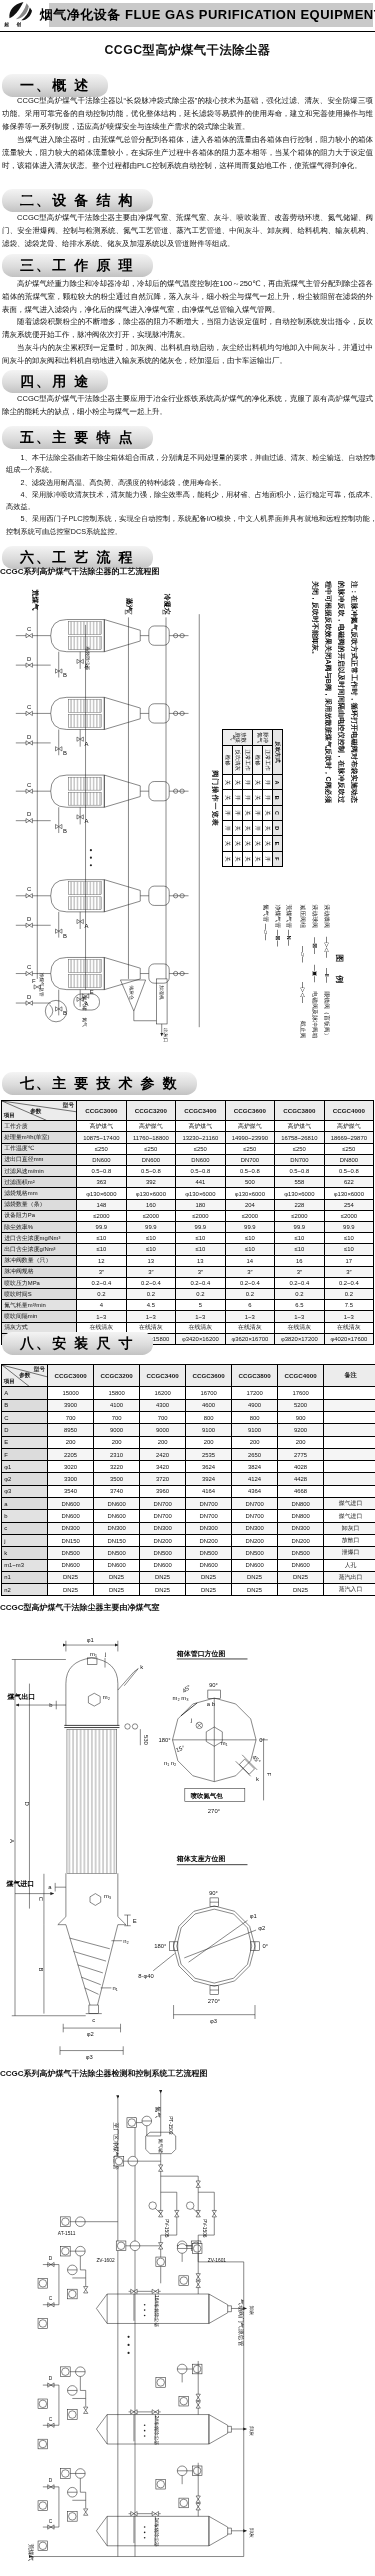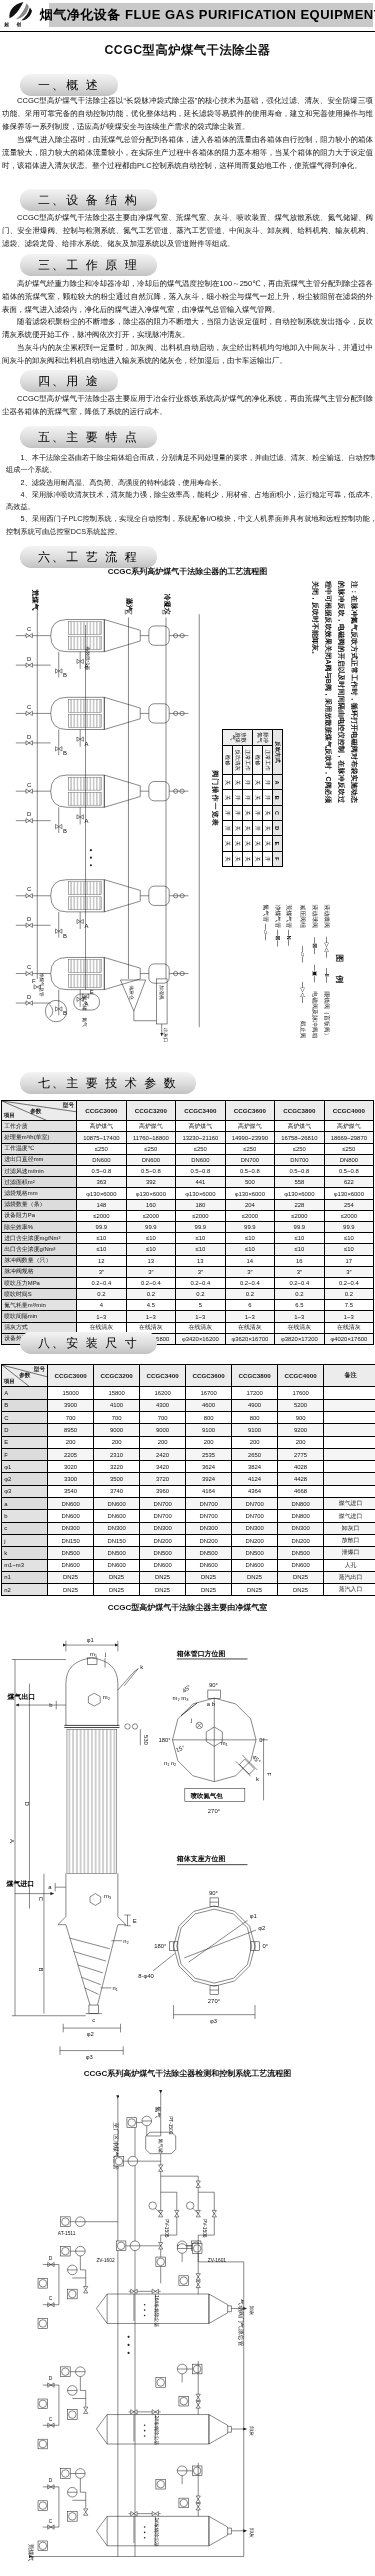--- a/index.html
+++ b/index.html
@@ -7,26 +7,26 @@
        font-family:"Liberation Sans","DejaVu Sans",sans-serif;overflow:hidden}
   .abs{position:absolute}
   
   .topbar{position:absolute;left:0;top:0;width:375px;height:31px;border-bottom:1.6px solid #000;background:#fff}
   .banner{position:absolute;left:49px;top:3.2px;width:324px;height:23.6px;background:#c9c9c9;
           display:flex;align-items:center;justify-content:center;font-weight:bold;font-size:13px;color:#000;letter-spacing:0.5px;white-space:nowrap}
   .logo{position:absolute;left:3.2px;top:1.1px;width:43px;height:29px}
   .logo-cn{position:absolute;left:4.3px;top:21.4px;width:39px;font-size:4.8px;font-weight:bold;letter-spacing:7.5px;color:#000}
   .doc-title{position:absolute;left:0;top:42px;width:375px;text-align:center;font-size:12.3px;font-weight:bold;letter-spacing:0.5px}
   
-  .pill{position:absolute;left:20px;background:linear-gradient(180deg,#f4f4f4 0%,#dcdcdc 55%,#c2c2c2 100%);
-        border-radius:10.7px;padding:2.7px 18px;font-size:12px;font-weight:normal;letter-spacing:2.1px;color:#000;white-space:nowrap}
+  .pill{position:absolute;left:2px;background:linear-gradient(180deg,#f4f4f4 0%,#dcdcdc 55%,#c2c2c2 100%);
+        border-radius:10.7px;padding:2.7px 18px;font-size:14px;font-weight:bold;letter-spacing:2.1px;color:#000;white-space:nowrap}
   .para{position:absolute;left:2.1px;width:371px;font-size:7.5px;line-height:13px;text-align:justify;margin:0;text-indent:2em}
   .feat{position:absolute;left:2.1px;width:371px;font-size:7.2px;line-height:12.3px;text-align:justify;margin:4px}
   .feat p{margin:0;text-indent:2em}
-  .cap{position:absolute;left:0;width:375px;text-align:center;font-weight:bold;font-size:8px}
+  .cap{position:absolute;left:0;width:375px;text-align:left;font-weight:bold;font-size:8px}
   
   table.spec{border-collapse:collapse;table-layout:fixed;width:373px;font-size:5.9px;text-align:center;position:absolute;left:1.1px}
   table.spec th,table.spec td{border:0.5px solid #000;padding:0 1.1px;height:10.2px;overflow:hidden;white-space:nowrap;font-weight:normal}
   table.spec thead th{background:#ececec;font-weight:bold;height:19.3px;font-size:6.2px}
   table.spec td.lbl{background:#e2e2e2;text-align:left;padding-left:2.1px}
   table.spec tbody tr:nth-child(even) td{background:#f5f5f5}
   table.spec tbody tr:nth-child(even) td.lbl{background:#dcdcdc}
   #install-table td{height:11.3px}
   .corner{position:relative;padding:0}
   .corner svg{position:absolute;left:0;top:0;width:100%;height:100%}
@@ -70,29 +70,29 @@
   <div class="banner">烟气净化设备 FLUE GAS PURIFICATION EQUIPMENT</div>
 </div>
 
 <div class="doc-title">CCGC型高炉煤气干法除尘器</div>
 
 <div class="pill" style="top:74px">一、概 述</div>
 <p class="para" style="top:94px">CCGC型高炉煤气干法除尘器以“长袋脉冲袋式除尘器”的核心技术为基础，强化过滤、清灰、安全防爆三项功能。采用可靠完备的自动控制功能，优化整体结构，延长滤袋等易损件的使用寿命，建立和完善使用操作与维修保养等一系列制度，适应高炉喷煤安全与连续生产需求的袋式除尘装置。</p>
 <p class="para" style="top:133px">当煤气进入除尘器时，由荒煤气总管分配到各箱体，进入各箱体的流量由各箱体自行控制，阻力较小的箱体流量较大，阻力较大的箱体流量较小，在实际生产过程中各箱体的阻力基本相等，当某个箱体的阻力大于设定值时，该箱体进入清灰状态。整个过程都由PLC控制系统自动控制，这样周而复始地工作，使荒煤气得到净化。</p>
 
 <div class="pill" style="top:189px">二、设 备 结 构</div>
-<p class="para" style="top:211px">CCGC型高炉煤气干法除尘器主要由净煤气室、荒煤气室、灰斗、喷吹装置、煤气放散系统、氮气储罐、阀门、安全泄爆阀、控制与检测系统、氮气工艺管道、蒸汽工艺管道、中间灰斗、卸灰阀、给料机构、输灰机构、滤袋、滤袋龙骨、给排水系统、储灰及加湿系统以及管道附件等组成。</p>
+<p class="para" style="top:211px">CCGC型高炉煤气干法除尘器主要由净煤气室、荒煤气室、灰斗、喷吹装置、改善劳动环境、氮气储罐、阀门、安全泄爆阀、控制与检测系统、氮气工艺管道、蒸汽工艺管道、中间灰斗、卸灰阀、给料机构、输灰机构、滤袋、滤袋龙骨、给排水系统、储灰及加湿系统以及管道附件等组成。</p>
 
 <div class="pill" style="top:254px">三、工 作 原 理</div>
 <p class="para" style="top:277px">高炉煤气经重力除尘和冷却器冷却，冷却后的煤气温度控制在100～250℃，再由荒煤气主管分配到除尘器各箱体的荒煤气室，颗粒较大的粉尘通过自然沉降，落入灰斗，细小粉尘与煤气一起上升，粉尘被阻留在滤袋的外表面，煤气进入滤袋内，净化后的煤气进入净煤气室，由净煤气总管输入煤气管网。</p>
 <p class="para" style="top:315px">随着滤袋积聚粉尘的不断增多，除尘器的阻力不断增大，当阻力达设定值时，自动控制系统发出指令，反吹清灰系统便开始工作，脉冲阀依次打开，实现脉冲清灰。</p>
 <p class="para" style="top:341px">当灰斗内的灰尘累积到一定量时，卸灰阀、出料机自动启动，灰尘经出料机均匀地卸入中间灰斗，并通过中间灰斗的卸灰阀和出料机自动地进入输灰系统的储灰仓，经加湿后，由卡车运输出厂。</p>
 
 <div class="pill" style="top:370px">四、用 途</div>
-<p class="para" style="top:392px">CCGC型高炉煤气干法除尘器主要应用于冶金行业炼铁系统高炉煤气的净化系统，再由荒煤气主管分配到除尘器各箱体的荒煤气室，降低了系统的运行成本。</p>
+<p class="para" style="top:392px">CCGC型高炉煤气干法除尘器主要应用于冶金行业炼铁系统高炉煤气的净化系统，克服了原有高炉煤气湿式除尘的能耗大的缺点，细小粉尘与煤气一起上升。</p>
 
 <div class="pill" style="top:426px">五、主 要 特 点</div>
 <div class="feat" style="top:448px" id="features-box">
     <p>1、本干法除尘器由若干除尘箱体组合而成，分别满足不同处理量的要求，并由过滤、清灰、粉尘输送、自动控制组成一个系统。</p>
     <p>2、滤袋选用耐高温、高负荷、高强度的特种滤袋，使用寿命长。</p>
     <p>4、采用脉冲喷吹清灰技术，清灰能力强，除尘效率高，能耗少，用材省、占地面积小，运行稳定可靠，低成本、高效益。</p>
     <p>5、采用西门子PLC控制系统，实现全自动控制，系统配备I/O模块，中文人机界面并具有就地和远程控制功能，控制系统可由总控室DCS系统监控。</p>
   </div>
 
 <div class="pill" style="top:546px">六、工 艺 流 程</div>

